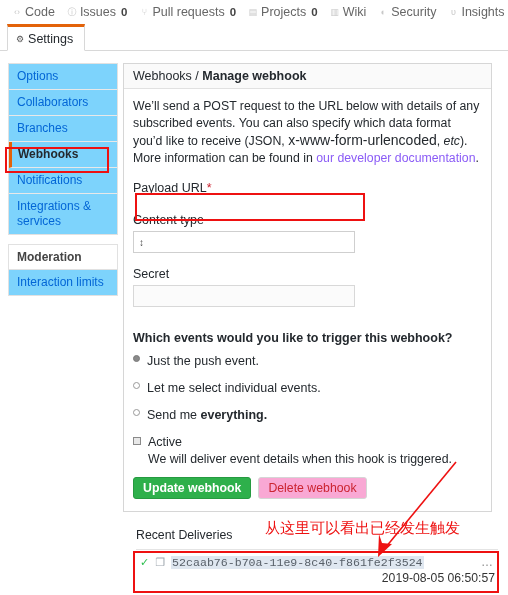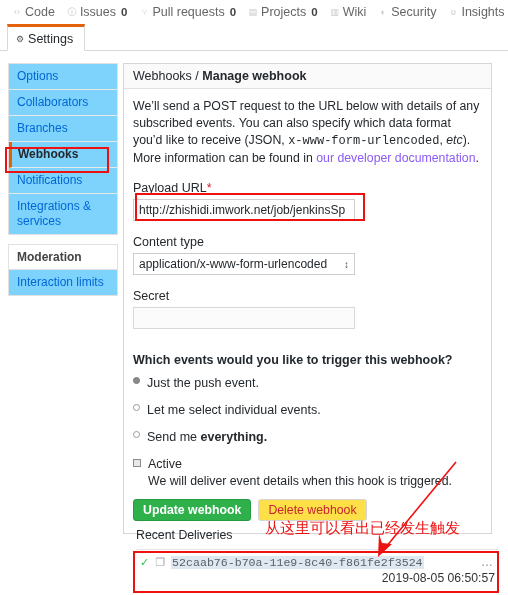--- a/index.html
+++ b/index.html
@@ -97,22 +97,22 @@
     font-size: 12.5px; color: #24292e;
   }
   .panel-head b { font-weight: bold; }
   .panel-body { padding: 9px 9px 12px 9px; }
 
   .intro {
     font-size: 12.3px; line-height: 17px; color: #24292e;
     margin-bottom: 14px;
   }
   .intro code {
-    font-family: Liberation Mono, monospace;
-    font-size: 12px;
+    font-family: Liberation Sans, sans-serif;
+    font-size: 14px;
   }
   .intro i { font-style: italic; }
   .intro a { color: #8b5cf6; text-decoration: none; }
 
   .field-label {
     font-size: 12.5px; color: #24292e; margin-bottom: 4px;
   }
   .req { color: #cb2431; }
 
   .txtbox {
@@ -173,21 +173,21 @@
   }
 
   .btn-row { display: flex; gap: 7px; margin-top: 11px; }
   .btn-primary {
     background: #2eb04b;
     border: 1px solid #269a40;
     color: #fff; font-weight: bold; font-size: 12.3px;
     padding: 3px 9px; border-radius: 3px;
   }
   .btn-danger {
-    background: #fde047;
+    background: #f9a8d4;
     border: 1px solid #d5d5d5;
     color: #cb2431; font-size: 12.3px;
     padding: 3px 9px; border-radius: 3px;
   }
 
   
   .rd-title {
     position: absolute; left: 136px; top: 528px;
     font-size: 12.3px; color: #24292e;
   }
@@ -312,26 +312,24 @@
 
     <div class="panel-body">
 
       <div class="intro">
         <span>We’ll send a POST request to the URL below with details of any subscribed events. You can also specify which data format you’d like to receive (JSON, </span><code>x-www-form-urlencoded</code><span>, </span><i>etc</i><span>). More information can be found in </span><a href="#">our developer documentation</a><span>.</span>
       </div>
 
       <div class="field-label">
         <span>Payload URL</span><span class="req">*</span>
       </div>
-      <input class="txtbox" type="text" value="http://zhishidi.imwork.net/job/jenkinsSp" style="">
       <div class="spacer14"></div>
 
       <div class="field-label">Content type</div>
       <div class="selbox">
-        <span>application/x-www-form-urlencoded</span>
         <span class="arrow">↕</span>
       </div>
       <div class="spacer14"></div>
 
       <div class="field-label">Secret</div>
       <input class="secretbox" type="text" value="" style="">
       <div class="spacer14"></div>
       <div class="spacer10"></div>
 
       <div class="q-title">Which events would you like to trigger this webhook?</div>

